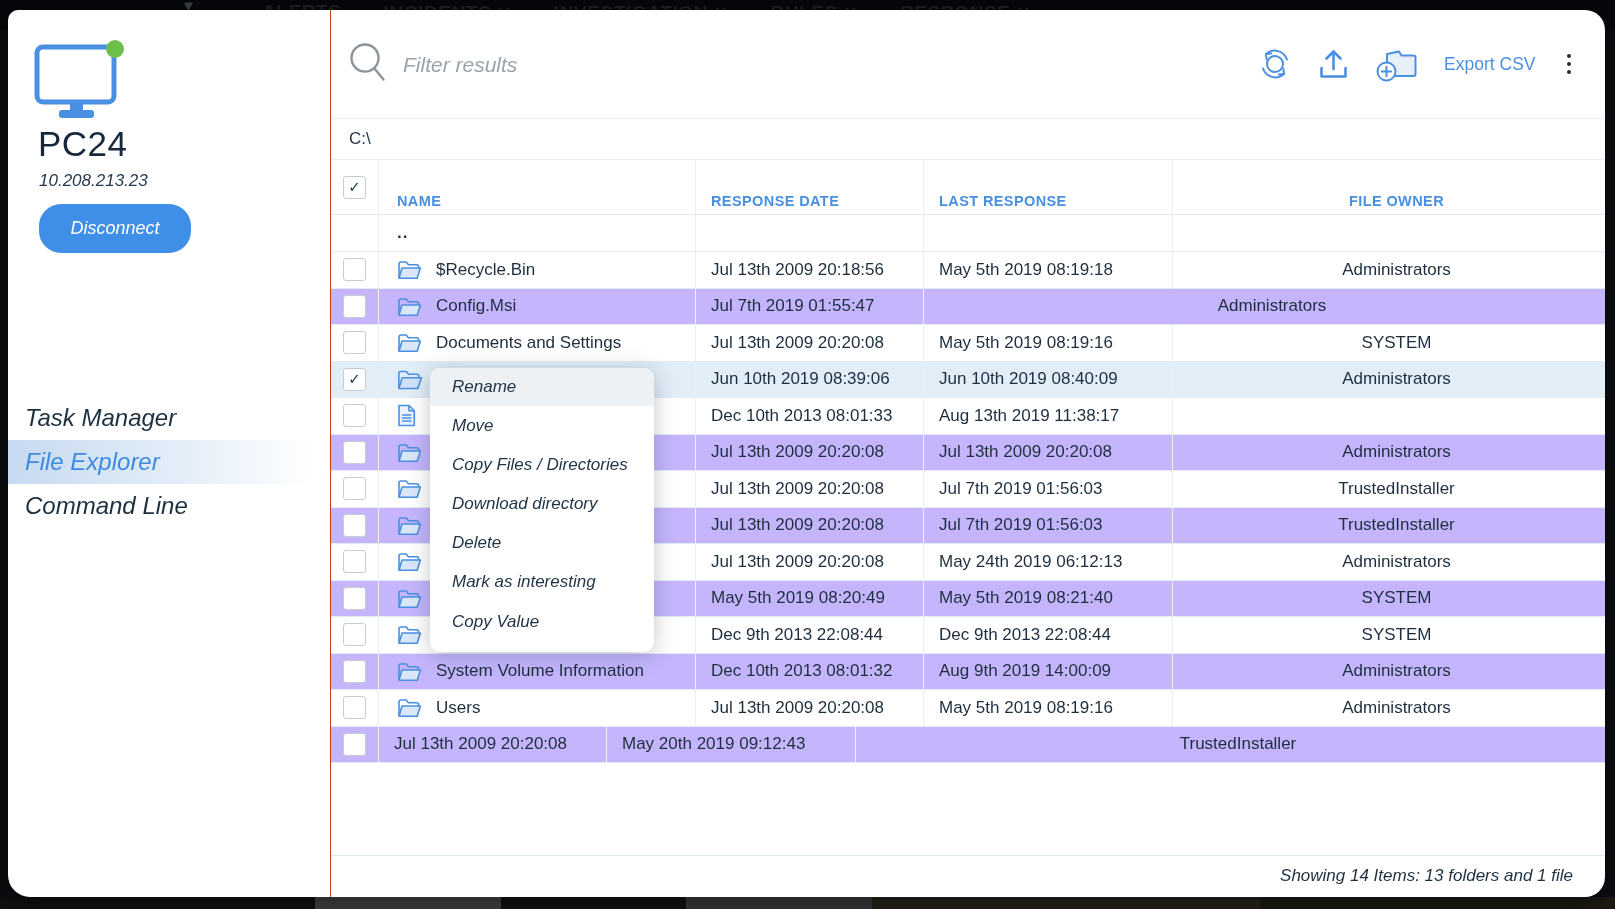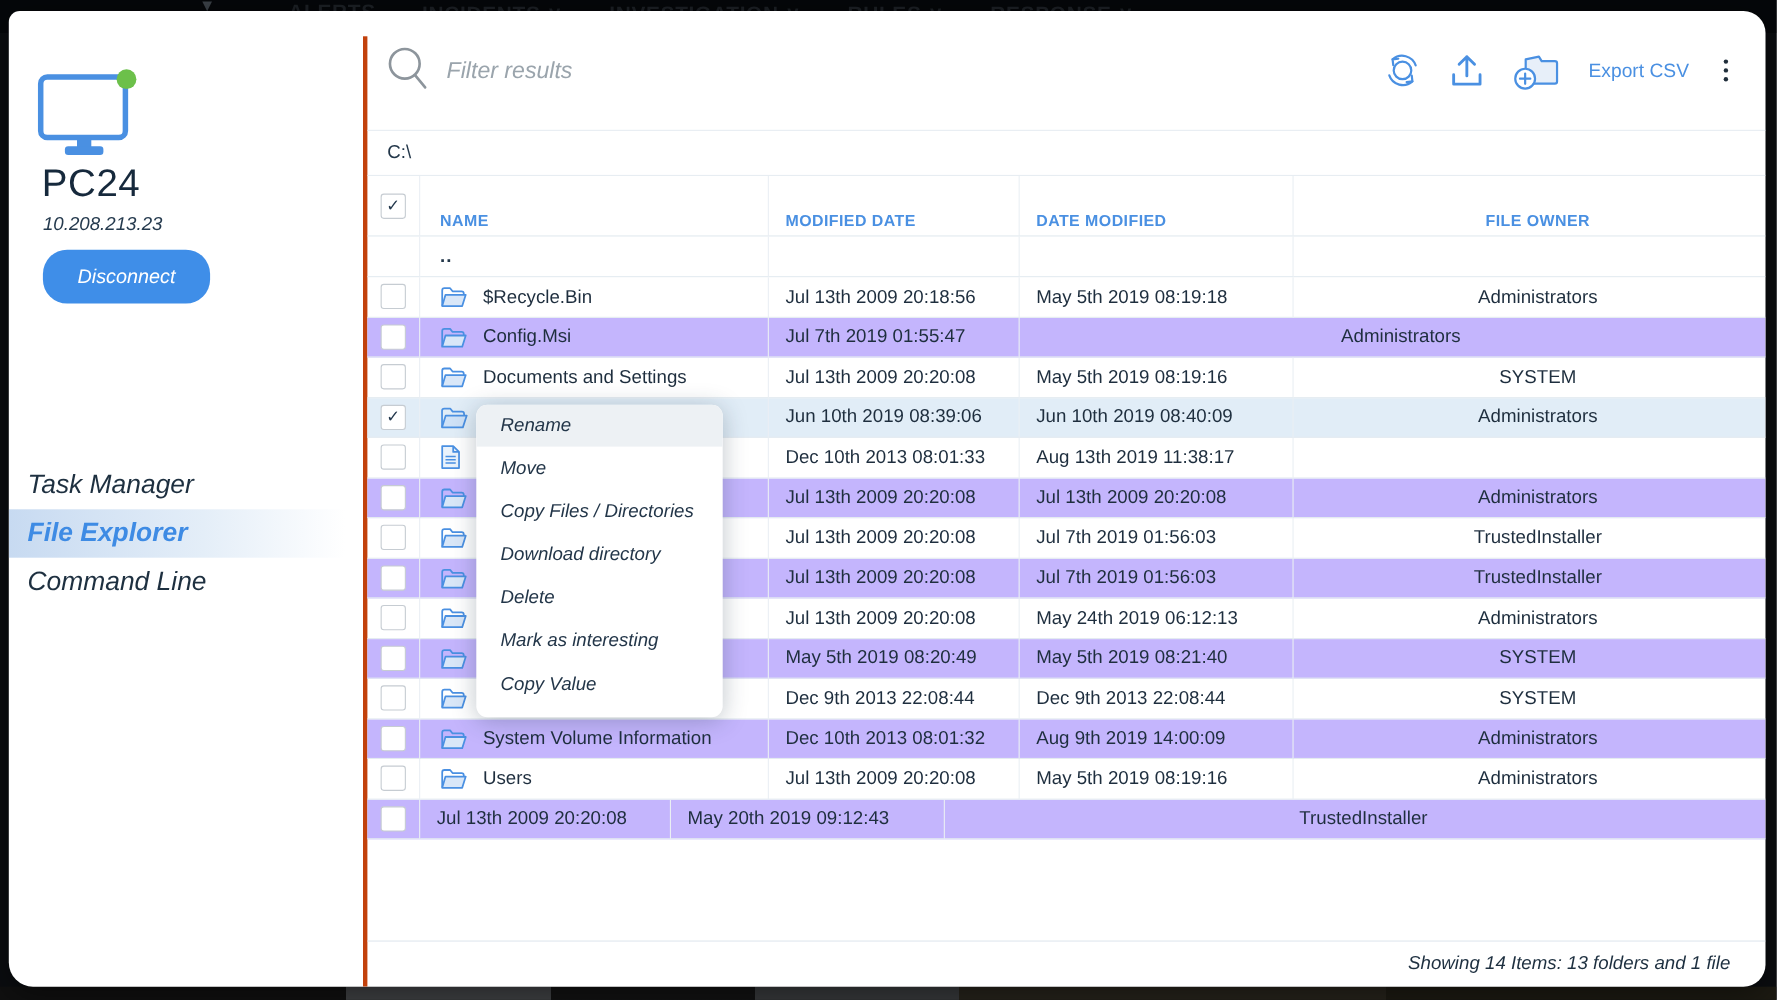--- a/index.html
+++ b/index.html
@@ -9,31 +9,31 @@
   .topnav-caret{position:absolute;left:181px;top:-3px;font-size:15px;color:#3c4249;}
   .topnav-items{position:absolute;left:262px;top:1px;display:flex;gap:42px;}
   .topnav-item{font-size:19px;font-weight:700;letter-spacing:.6px;color:#1d2126;white-space:nowrap;}
   .taskbar{position:absolute;left:0;bottom:0;width:100%;height:12px;z-index:0;
     background:linear-gradient(90deg,#101010 0 19.5%,#3f4143 19.5% 31%,#121212 31% 42.5%,#37393b 42.5% 54%,#26231b 54% 78%,#1c1a12 78% 100%);}
   
   .modal{position:absolute;left:8px;top:10px;width:1597px;height:887px;background:#fff;
     border-radius:10px 20px 20px 22px;overflow:hidden;display:flex;z-index:2;
     box-shadow:0 6px 30px rgba(0,0,0,.45);}
   
-  .sidebar{width:322px;flex:0 0 322px;border-right:4px solid #c2410c;position:relative;margin-top:23px;}
+  .sidebar{width:322px;flex:0 0 322px;border-right:1px solid #c2410c;position:relative;}
   .monitor{position:absolute;left:24px;top:28px;}
   .host-name{position:absolute;left:30px;top:114px;font-size:35px;color:#16293c;letter-spacing:.5px;}
   .host-ip{position:absolute;left:31px;top:161px;font-size:17px;font-style:italic;color:#253a4e;}
   .disconnect{position:absolute;left:31px;top:194px;width:152px;height:49px;border-radius:22px;
     background:#3f8ee8;color:#fff;font-style:italic;font-size:18px;display:flex;align-items:center;
     justify-content:center;border:none;cursor:pointer;}
   .side-nav{position:absolute;left:0;top:386px;width:100%;}
   .side-nav-item{height:44px;display:flex;align-items:center;padding-left:17px;
     font-size:24px;font-style:italic;color:#1e3040;cursor:pointer;}
-  .side-nav-item.active{color:#3e8be4;font-weight:700;
+  .side-nav-item.active{color:#3e8be4;font-weight:400;
     background:linear-gradient(90deg,#c7daf1 0%,#e4eef8 55%,rgba(255,255,255,0) 95%);}
   
   .main{position:relative;flex:1;}
   .toolbar{position:absolute;top:0;left:0;right:0;height:108px;border-bottom:1px solid #e7edf2;}
   .search-icon{position:absolute;left:14px;top:30px;}
   .search-input{position:absolute;left:70px;top:32px;width:560px;height:44px;border:none;outline:none;
     font-family:"Liberation Sans",sans-serif;font-size:21px;font-style:italic;color:#47525c;}
   .search-input::placeholder{color:#9aa4ac;opacity:1;}
   .toolbar-actions{position:absolute;right:28px;top:30px;height:48px;display:flex;align-items:center;gap:25px;}
   .icon-btn{background:none;border:none;padding:0;cursor:pointer;display:flex;align-items:center;}
@@ -165,24 +165,24 @@
       <div class="trow hrow">
         <div class="cell c-check">
           <span class="cbx checked" id="header-cbx">
               <span class="mark">✓</span>
             </span>
         </div>
         <div class="cell c-name">
             <span class="hlabel">NAME</span>
           </div>
         <div class="cell c-date1">
-            <span class="hlabel">MODIFIED DATE</span>
+            <span class="hlabel">RESPONSE DATE</span>
           </div>
         <div class="cell c-date2">
-            <span class="hlabel">DATE MODIFIED</span>
+            <span class="hlabel">LAST RESPONSE</span>
           </div>
         <div class="cell c-owner">
             <span class="hlabel">FILE OWNER</span>
           </div>
       </div>
       <div class="trow prow">
         <div class="cell c-check"></div>
         <div class="cell c-name">
             <span class="parent-label">..</span>
           </div>

